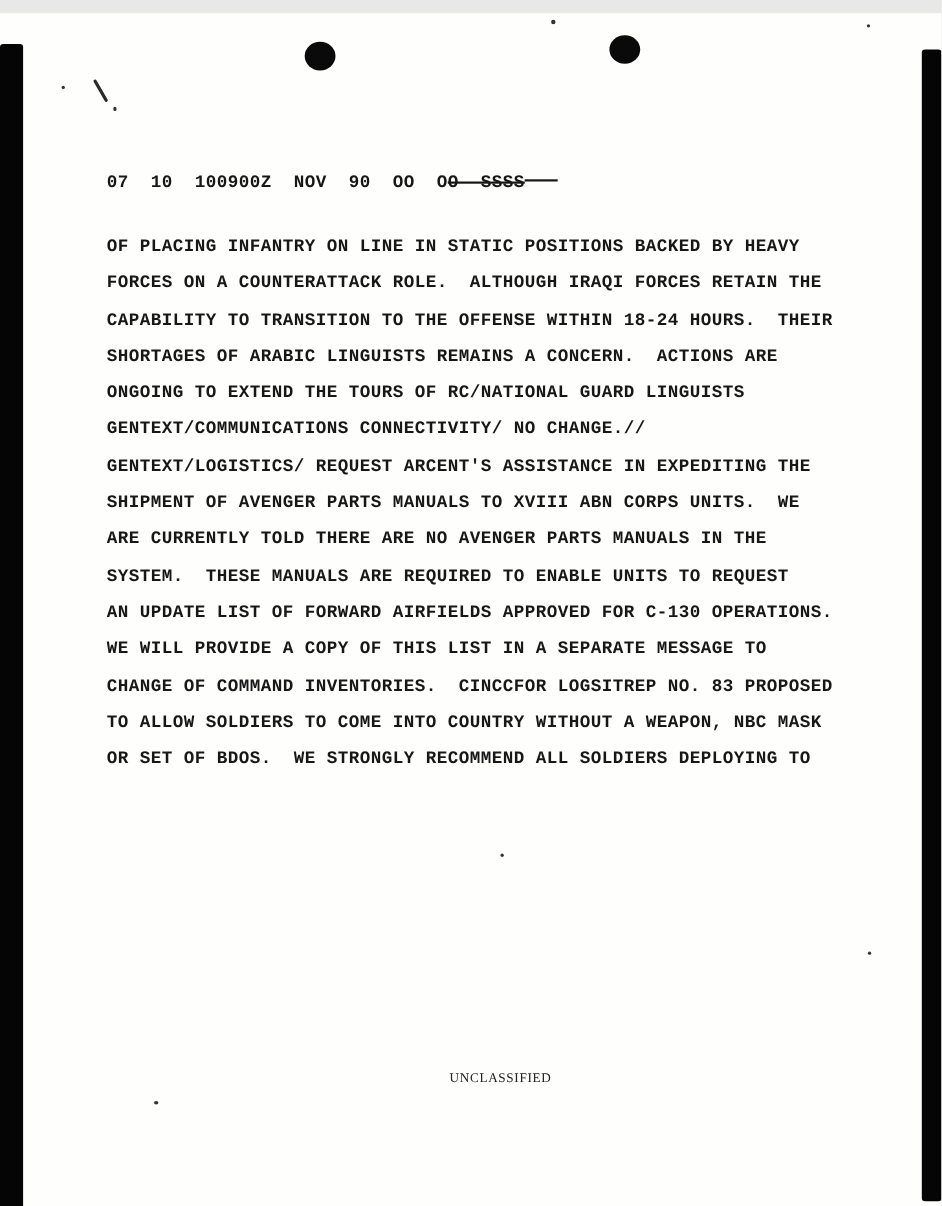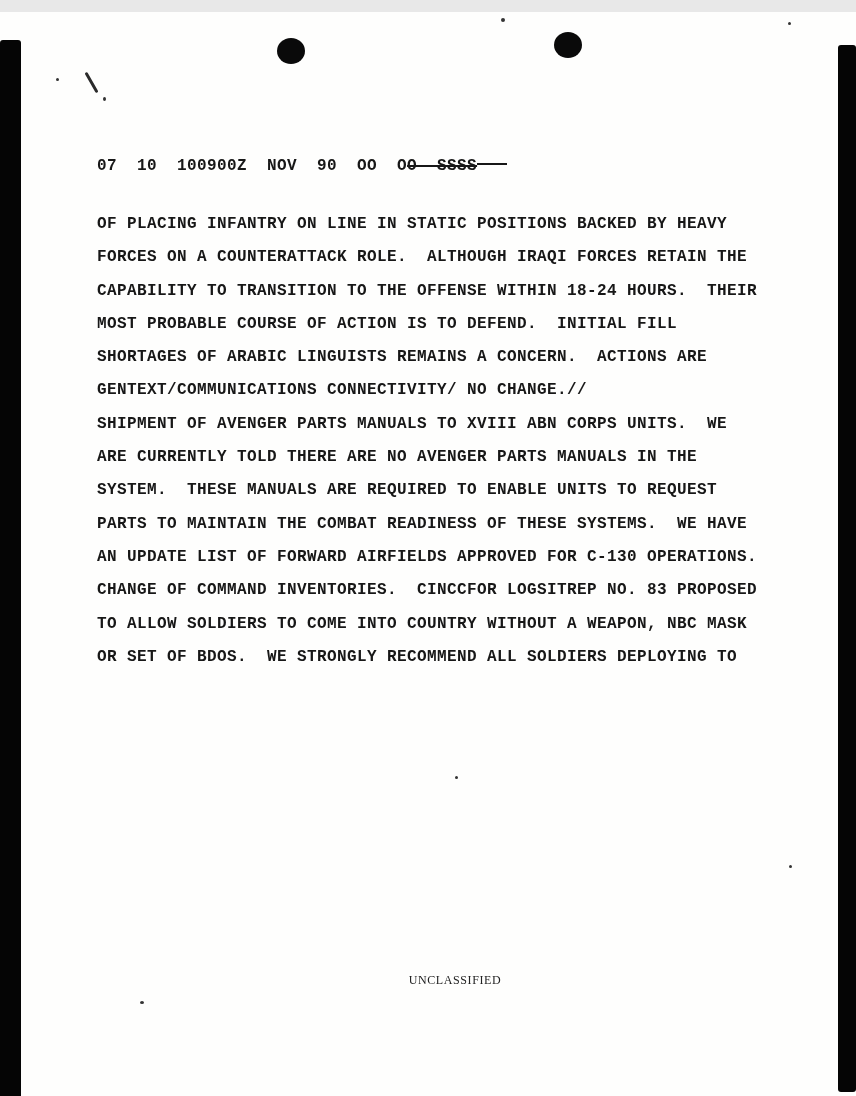--- a/index.html
+++ b/index.html
@@ -125,28 +125,29 @@
   <div class="speck s5"></div>
   <div class="speck s6"></div>
   <div class="speck s7"></div>
 
   <div class="header-line"><span>07  10  100900Z  NOV  90  OO  O</span><span class="struck">O  SSSS</span><span class="strike-tail"></span></div>
 
   <div class="body-text">
     <div class="line">OF PLACING INFANTRY ON LINE IN STATIC POSITIONS BACKED BY HEAVY</div>
     <div class="line">FORCES ON A COUNTERATTACK ROLE.  ALTHOUGH IRAQI FORCES RETAIN THE</div>
     <div class="line">CAPABILITY TO TRANSITION TO THE OFFENSE WITHIN 18-24 HOURS.  THEIR</div>
-    <div class="line">MOST PROBABLE COURSE OF ACTION IS TO DEFEND.  INITIAL FILL</div>
     <div class="line">SHORTAGES OF ARABIC LINGUISTS REMAINS A CONCERN.  ACTIONS ARE</div>
+    <div class="line">ONGOING TO EXTEND THE TOURS OF RC/NATIONAL GUARD LINGUISTS</div>
     <div class="line">GENTEXT/COMMUNICATIONS CONNECTIVITY/ NO CHANGE.//</div>
+    <div class="line">GENTEXT/LOGISTICS/ REQUEST ARCENT'S ASSISTANCE IN EXPEDITING THE</div>
     <div class="line">SHIPMENT OF AVENGER PARTS MANUALS TO XVIII ABN CORPS UNITS.  WE</div>
     <div class="line">ARE CURRENTLY TOLD THERE ARE NO AVENGER PARTS MANUALS IN THE</div>
     <div class="line">SYSTEM.  THESE MANUALS ARE REQUIRED TO ENABLE UNITS TO REQUEST</div>
-    <div class="line">PARTS TO MAINTAIN THE COMBAT READINESS OF THESE SYSTEMS.  WE HAVE</div>
     <div class="line">AN UPDATE LIST OF FORWARD AIRFIELDS APPROVED FOR C-130 OPERATIONS.</div>
+    <div class="line">WE WILL PROVIDE A COPY OF THIS LIST IN A SEPARATE MESSAGE TO</div>
     <div class="line">CHANGE OF COMMAND INVENTORIES.  CINCCFOR LOGSITREP NO. 83 PROPOSED</div>
     <div class="line">TO ALLOW SOLDIERS TO COME INTO COUNTRY WITHOUT A WEAPON, NBC MASK</div>
     <div class="line">OR SET OF BDOS.  WE STRONGLY RECOMMEND ALL SOLDIERS DEPLOYING TO</div>
   </div>
 
   <div class="footer">UNCLASSIFIED</div>
 
 </div>
 
 </body></html>

